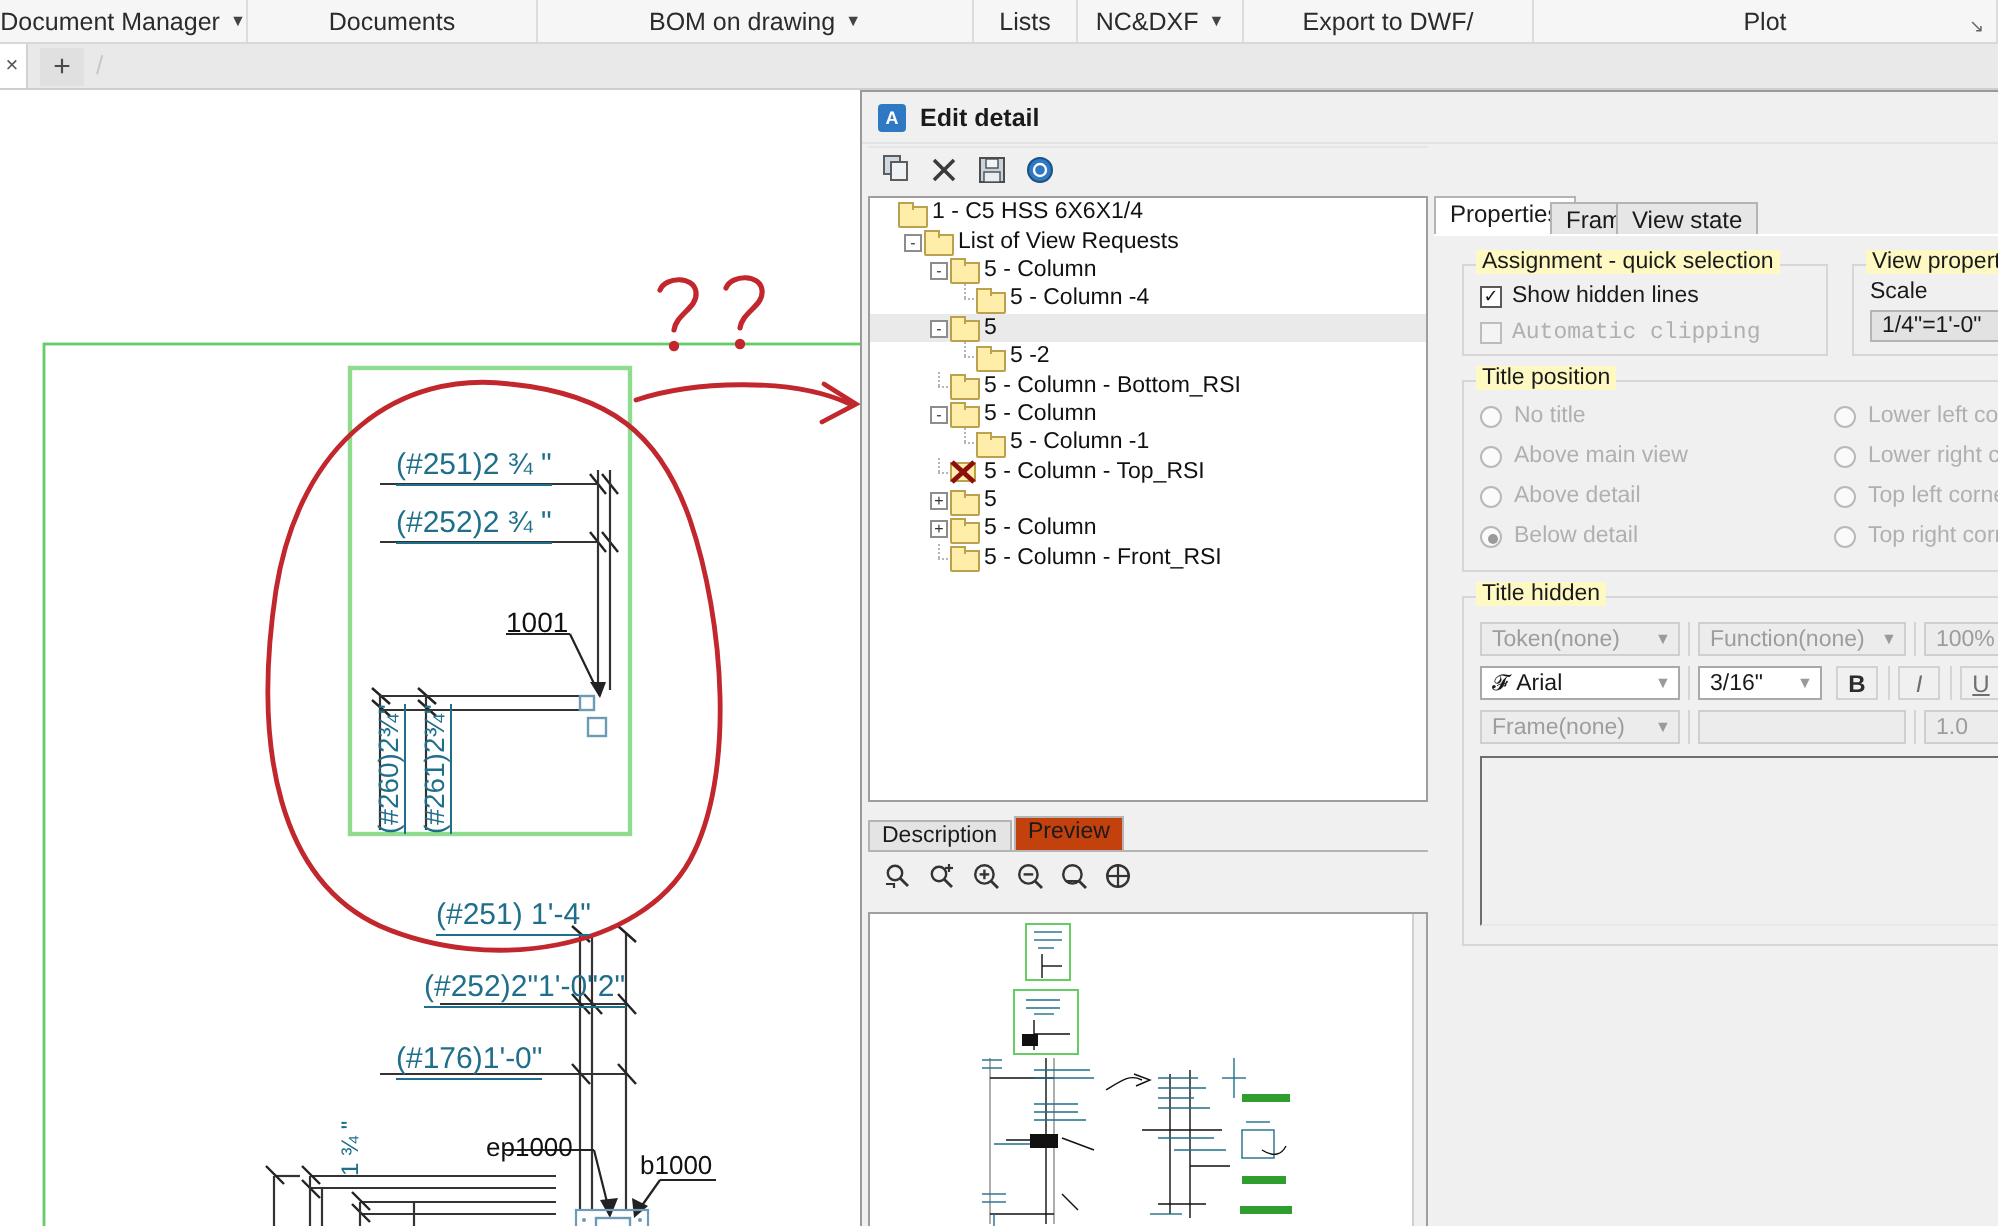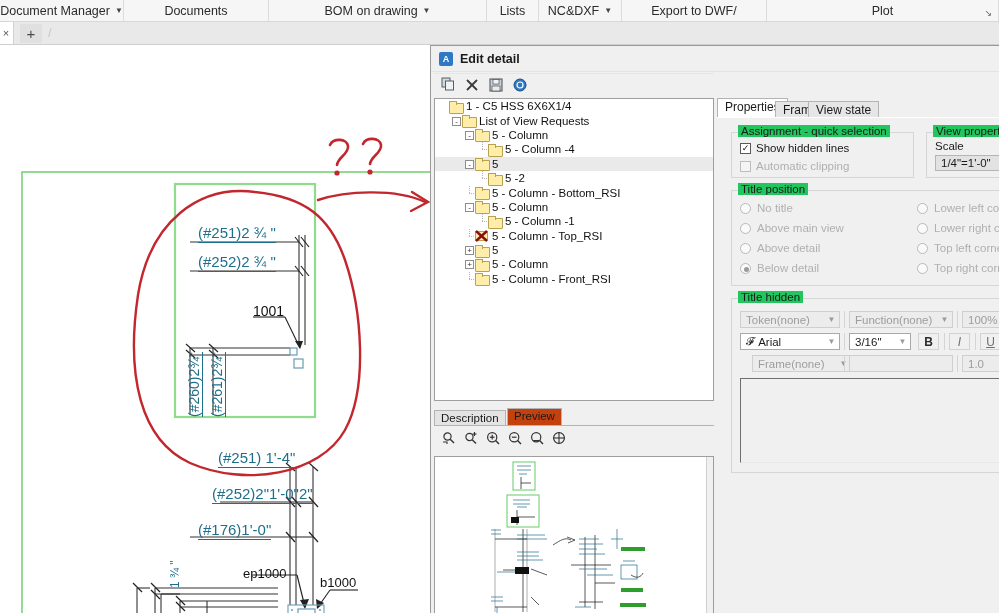--- a/index.html
+++ b/index.html
@@ -169,21 +169,21 @@
 
   .rpane {
     position:absolute; left:286px; top:71px; width:283px; height:467px;
     background:#f0f0f0; border-top:1px solid #fff;
   }
 
   .group {
     position:absolute; border:1px solid #d6d6d6; background:transparent;
   }
   .group-lbl {
-    position:absolute; top:-8px; left:6px; background:#22c55e;
+    position:absolute; top:-8px; left:6px; background:#fef9c3;
     font-size:11.5px; color:#1a1a1a; padding:0 3px; white-space:nowrap;
   }
 
   .cb-row { position:absolute; display:flex; align-items:center; gap:5px; font-size:11.5px; }
   .cbox {
     width:11px; height:11px; border:1px solid #5a5a5a; background:#fff;
     display:flex; align-items:center; justify-content:center;
     font-size:9px; color:#111; line-height:1;
   }
   .cbox.dis { border-color:#bdbdbd; background:#f4f4f4; }
@@ -662,21 +662,21 @@
     </div>
 
     <div class="rpane">
 
       <div class="group" style="left:14px; top:14px; width:183px; height:46px;">
         <div class="group-lbl">Assignment - quick selection</div>
         <div class="cb-row" style="left:8px; top:9px;">
           <span class="cbox">✓</span>
           <span class="lbl-en">Show hidden lines</span>
         </div>
-        <div class="cb-row" style="left:8px; top:27px;">
+        <div class="cb-row" style="left:8px; top:27px;font-family:Liberation Mono, monospace;">
           <span class="cbox dis"></span>
           <span class="lbl-dis">Automatic clipping</span>
         </div>
       </div>
 
       <div class="group" style="left:209px; top:14px; width:130px; height:46px;">
         <div class="group-lbl">View property</div>
         <div style="position:absolute; left:8px; top:7px; font-size:11.5px; color:#1a1a1a;">Scale</div>
         <div class="scale-fld" style="left:8px; top:22px; width:115px; height:16px;">1/4"=1'-0"</div>
       </div>
@@ -743,21 +743,21 @@
         <div class="fld enabled" style="left:117px; top:34px; width:62px; height:17px;">
           <span>3/16"</span>
           <span class="dd">▼</span>
         </div>
         <div class="fmt-btn on" style="left:186px; top:34px; width:21px; height:17px;">B</div>
         <div class="vsep" style="left:212px; top:34px; height:17px;"></div>
         <div class="fmt-btn" style="left:217px; top:34px; width:21px; height:17px; font-style:italic;">I</div>
         <div class="vsep" style="left:243px; top:34px; height:17px;"></div>
         <div class="fmt-btn" style="left:248px; top:34px; width:21px; height:17px; text-decoration:underline;">U</div>
 
-        <div class="fld" style="left:20px; top:56px; width:100px; height:17px;">
+        <div class="fld" style="left:8px; top:56px; width:100px; height:17px;">
           <span>Frame(none)</span>
           <span class="dd">▼</span>
         </div>
         <div class="vsep" style="left:112px; top:56px; height:17px;"></div>
         <div class="fld" style="left:117px; top:56px; width:104px; height:17px;"></div>
         <div class="vsep" style="left:225px; top:56px; height:17px;"></div>
         <div class="fld" style="left:230px; top:56px; width:88px; height:17px;">1.0</div>
 
         <div class="bigbox" style="left:8px; top:79px; width:310px; height:85px;"></div>
       </div>

